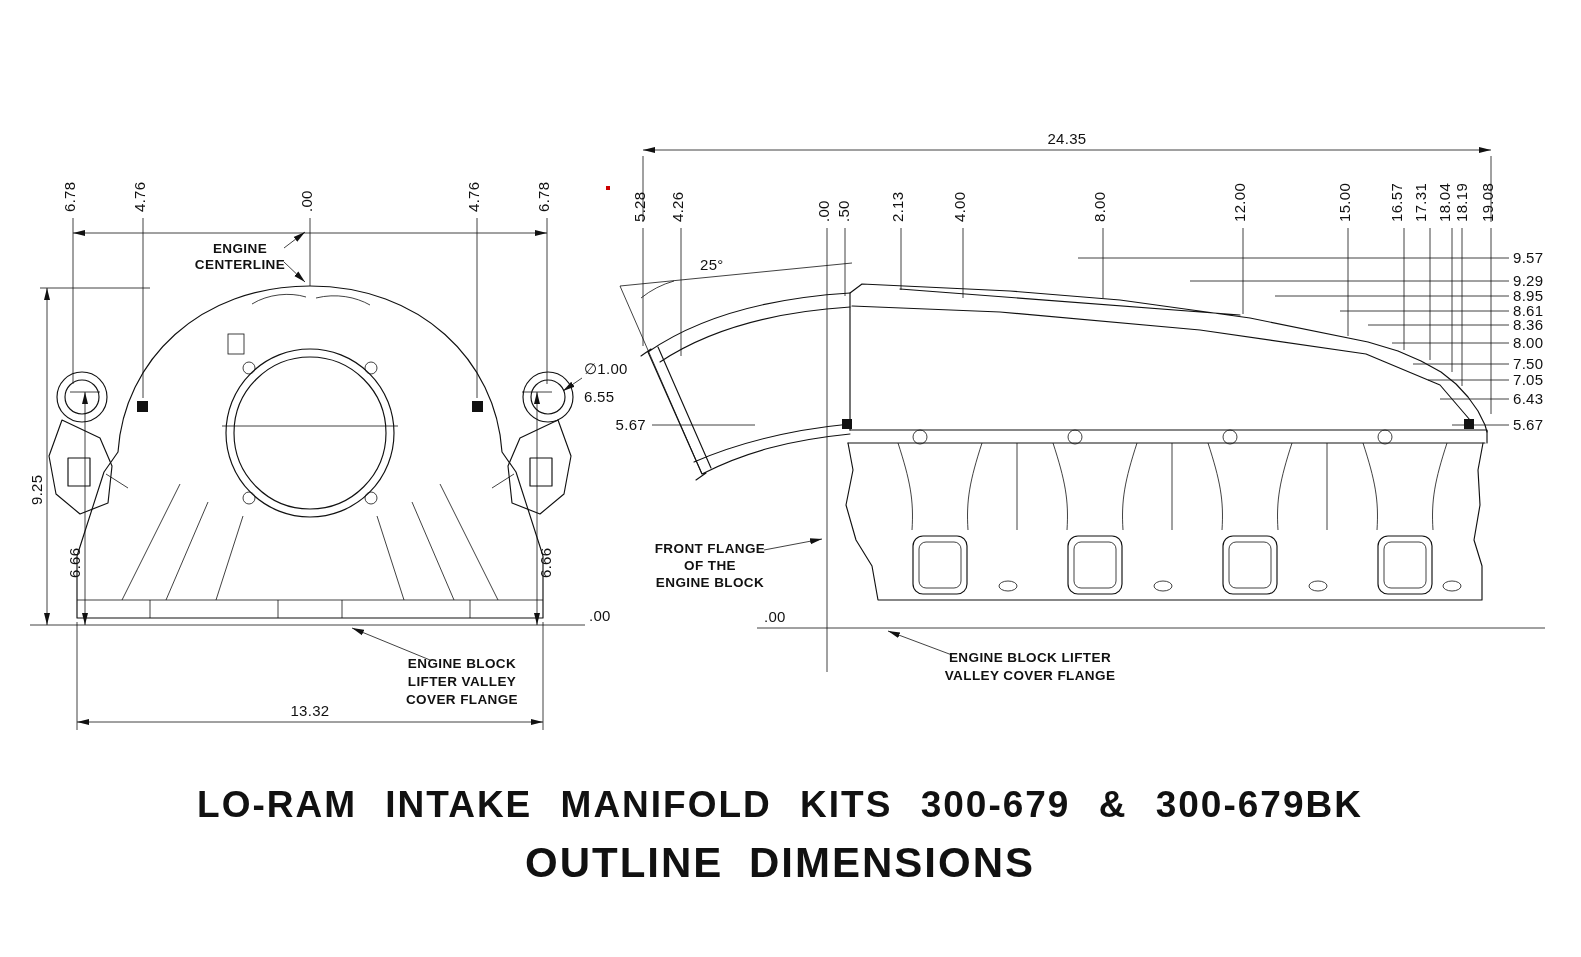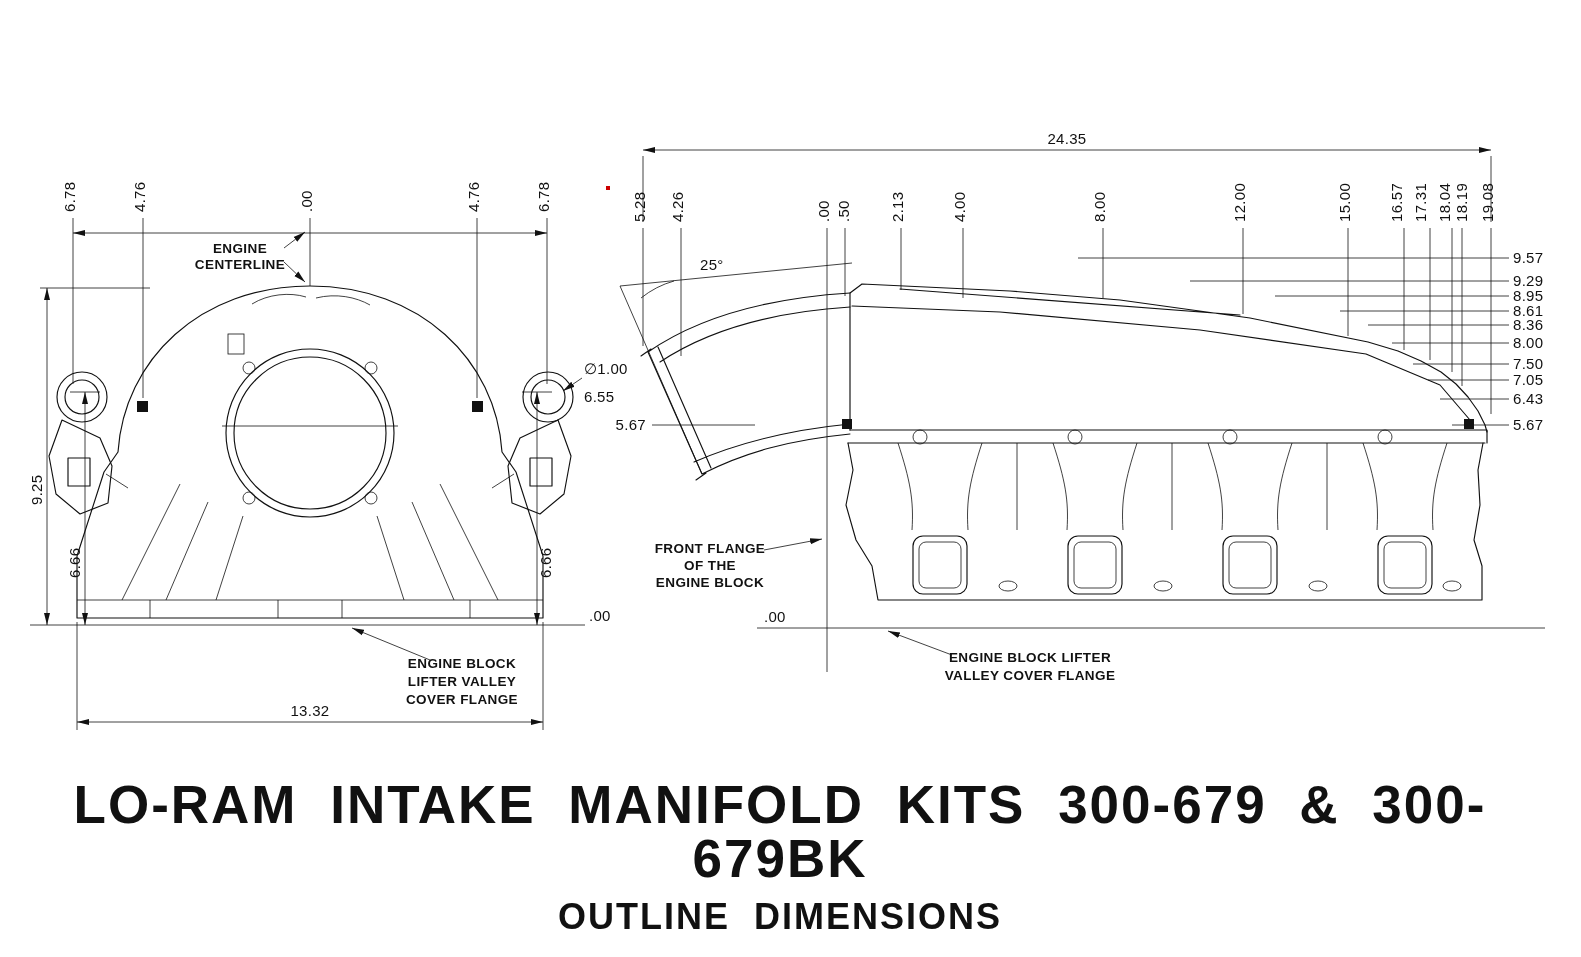--- a/index.html
+++ b/index.html
@@ -6,22 +6,22 @@
   .canvas{position:relative;width:1581px;height:957px;background:#ffffff;overflow:hidden;
           font-family:"Liberation Sans",sans-serif;color:#111;}
   svg{position:absolute;left:0;top:0;}
   .part{stroke:#111;stroke-width:1.15;fill:none;stroke-linejoin:round;stroke-linecap:round;}
   .thin{stroke:#111;stroke-width:.8;fill:none;}
   .dimline{stroke:#111;stroke-width:.8;fill:none;}
   .dim{font-family:"Liberation Sans",sans-serif;font-size:15px;fill:#111;letter-spacing:.3px;}
   .note{font-family:"Liberation Sans",sans-serif;font-size:13.5px;fill:#111;letter-spacing:.4px;font-weight:bold;}
   .solid{fill:#111;stroke:none;}
   .title-block{position:absolute;left:0;top:778px;width:1560px;text-align:center;font-weight:700;}
-  .title-line1{font-size:53px;letter-spacing:2px;word-spacing:16px;line-height:54px;}
-  .title-line2{font-size:36px;letter-spacing:2px;word-spacing:12px;line-height:54px;margin-top:4px;}
+  .title-line1{font-size:37px;letter-spacing:2px;word-spacing:16px;line-height:54px;}
+  .title-line2{font-size:42px;letter-spacing:2px;word-spacing:12px;line-height:54px;margin-top:4px;}
 </style>
 </head>
 <body>
 
 <div class="canvas">
 
 <svg width="1581" height="957" viewBox="0 0 1581 957">
   <defs>
     <marker id="aE" markerWidth="14" markerHeight="8" refX="12" refY="4" orient="auto" markerUnits="userSpaceOnUse">
       <path d="M0,1 L12,4 L0,7 Z" fill="#111"></path>

